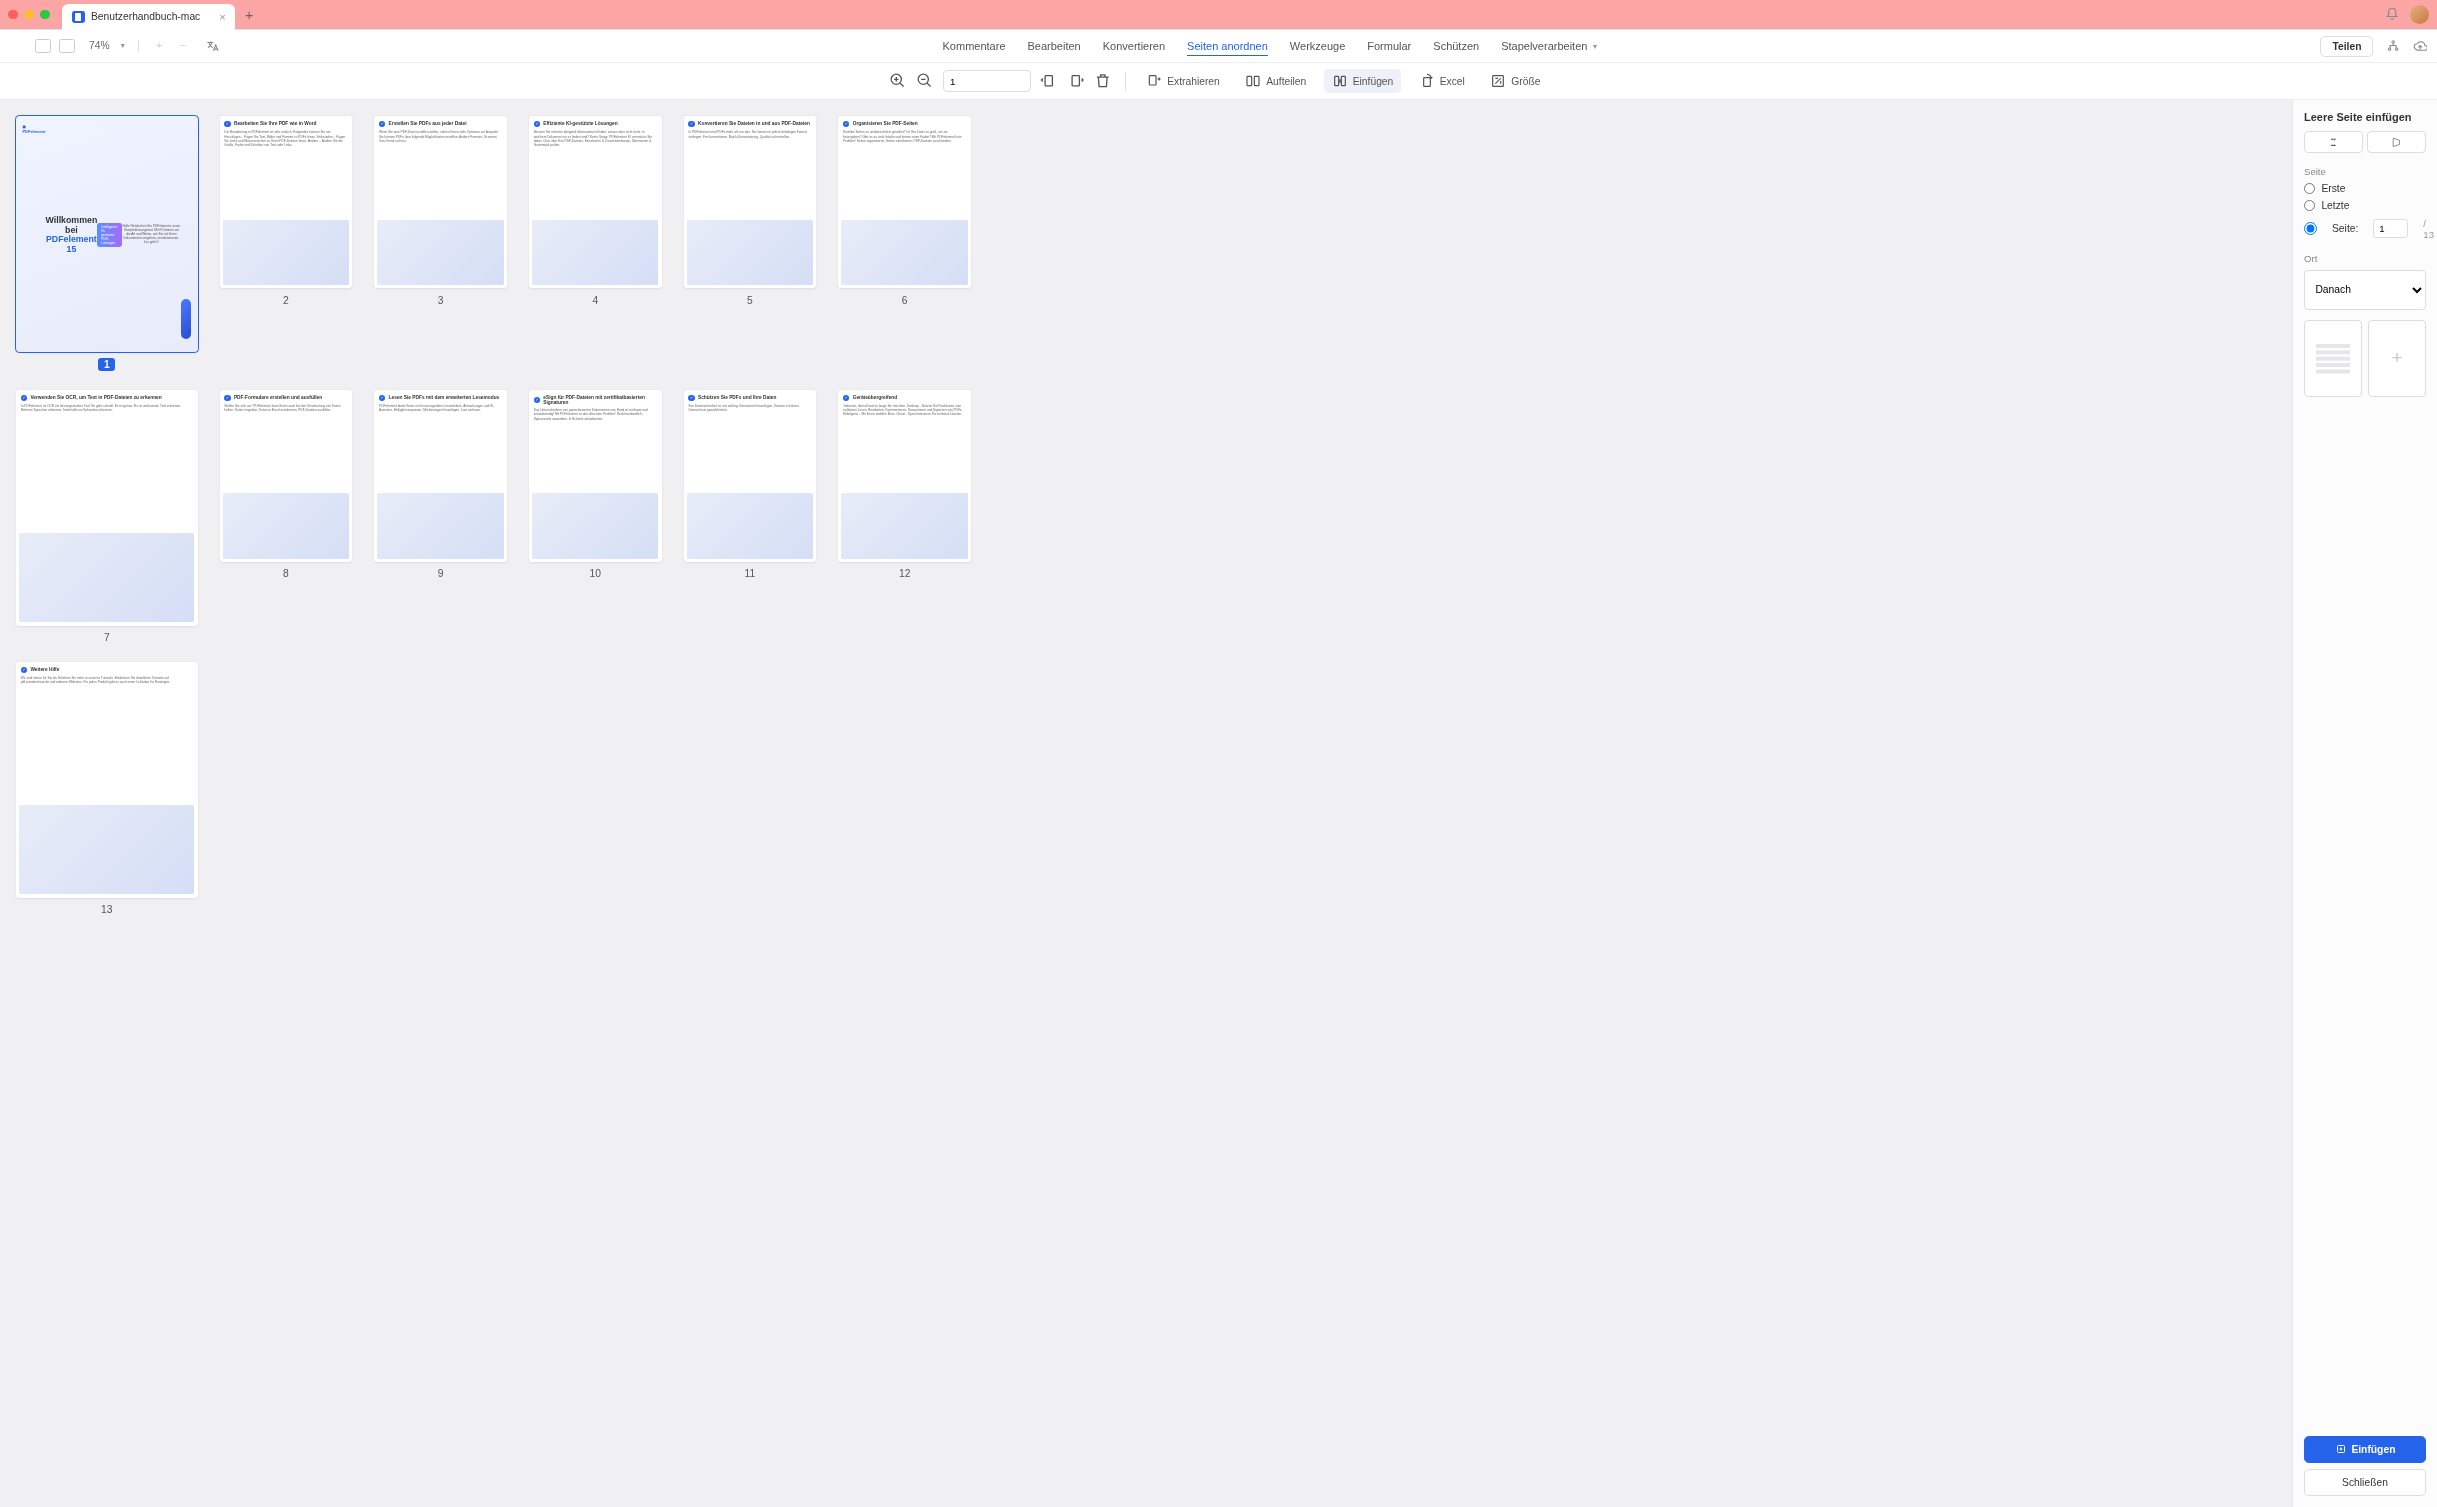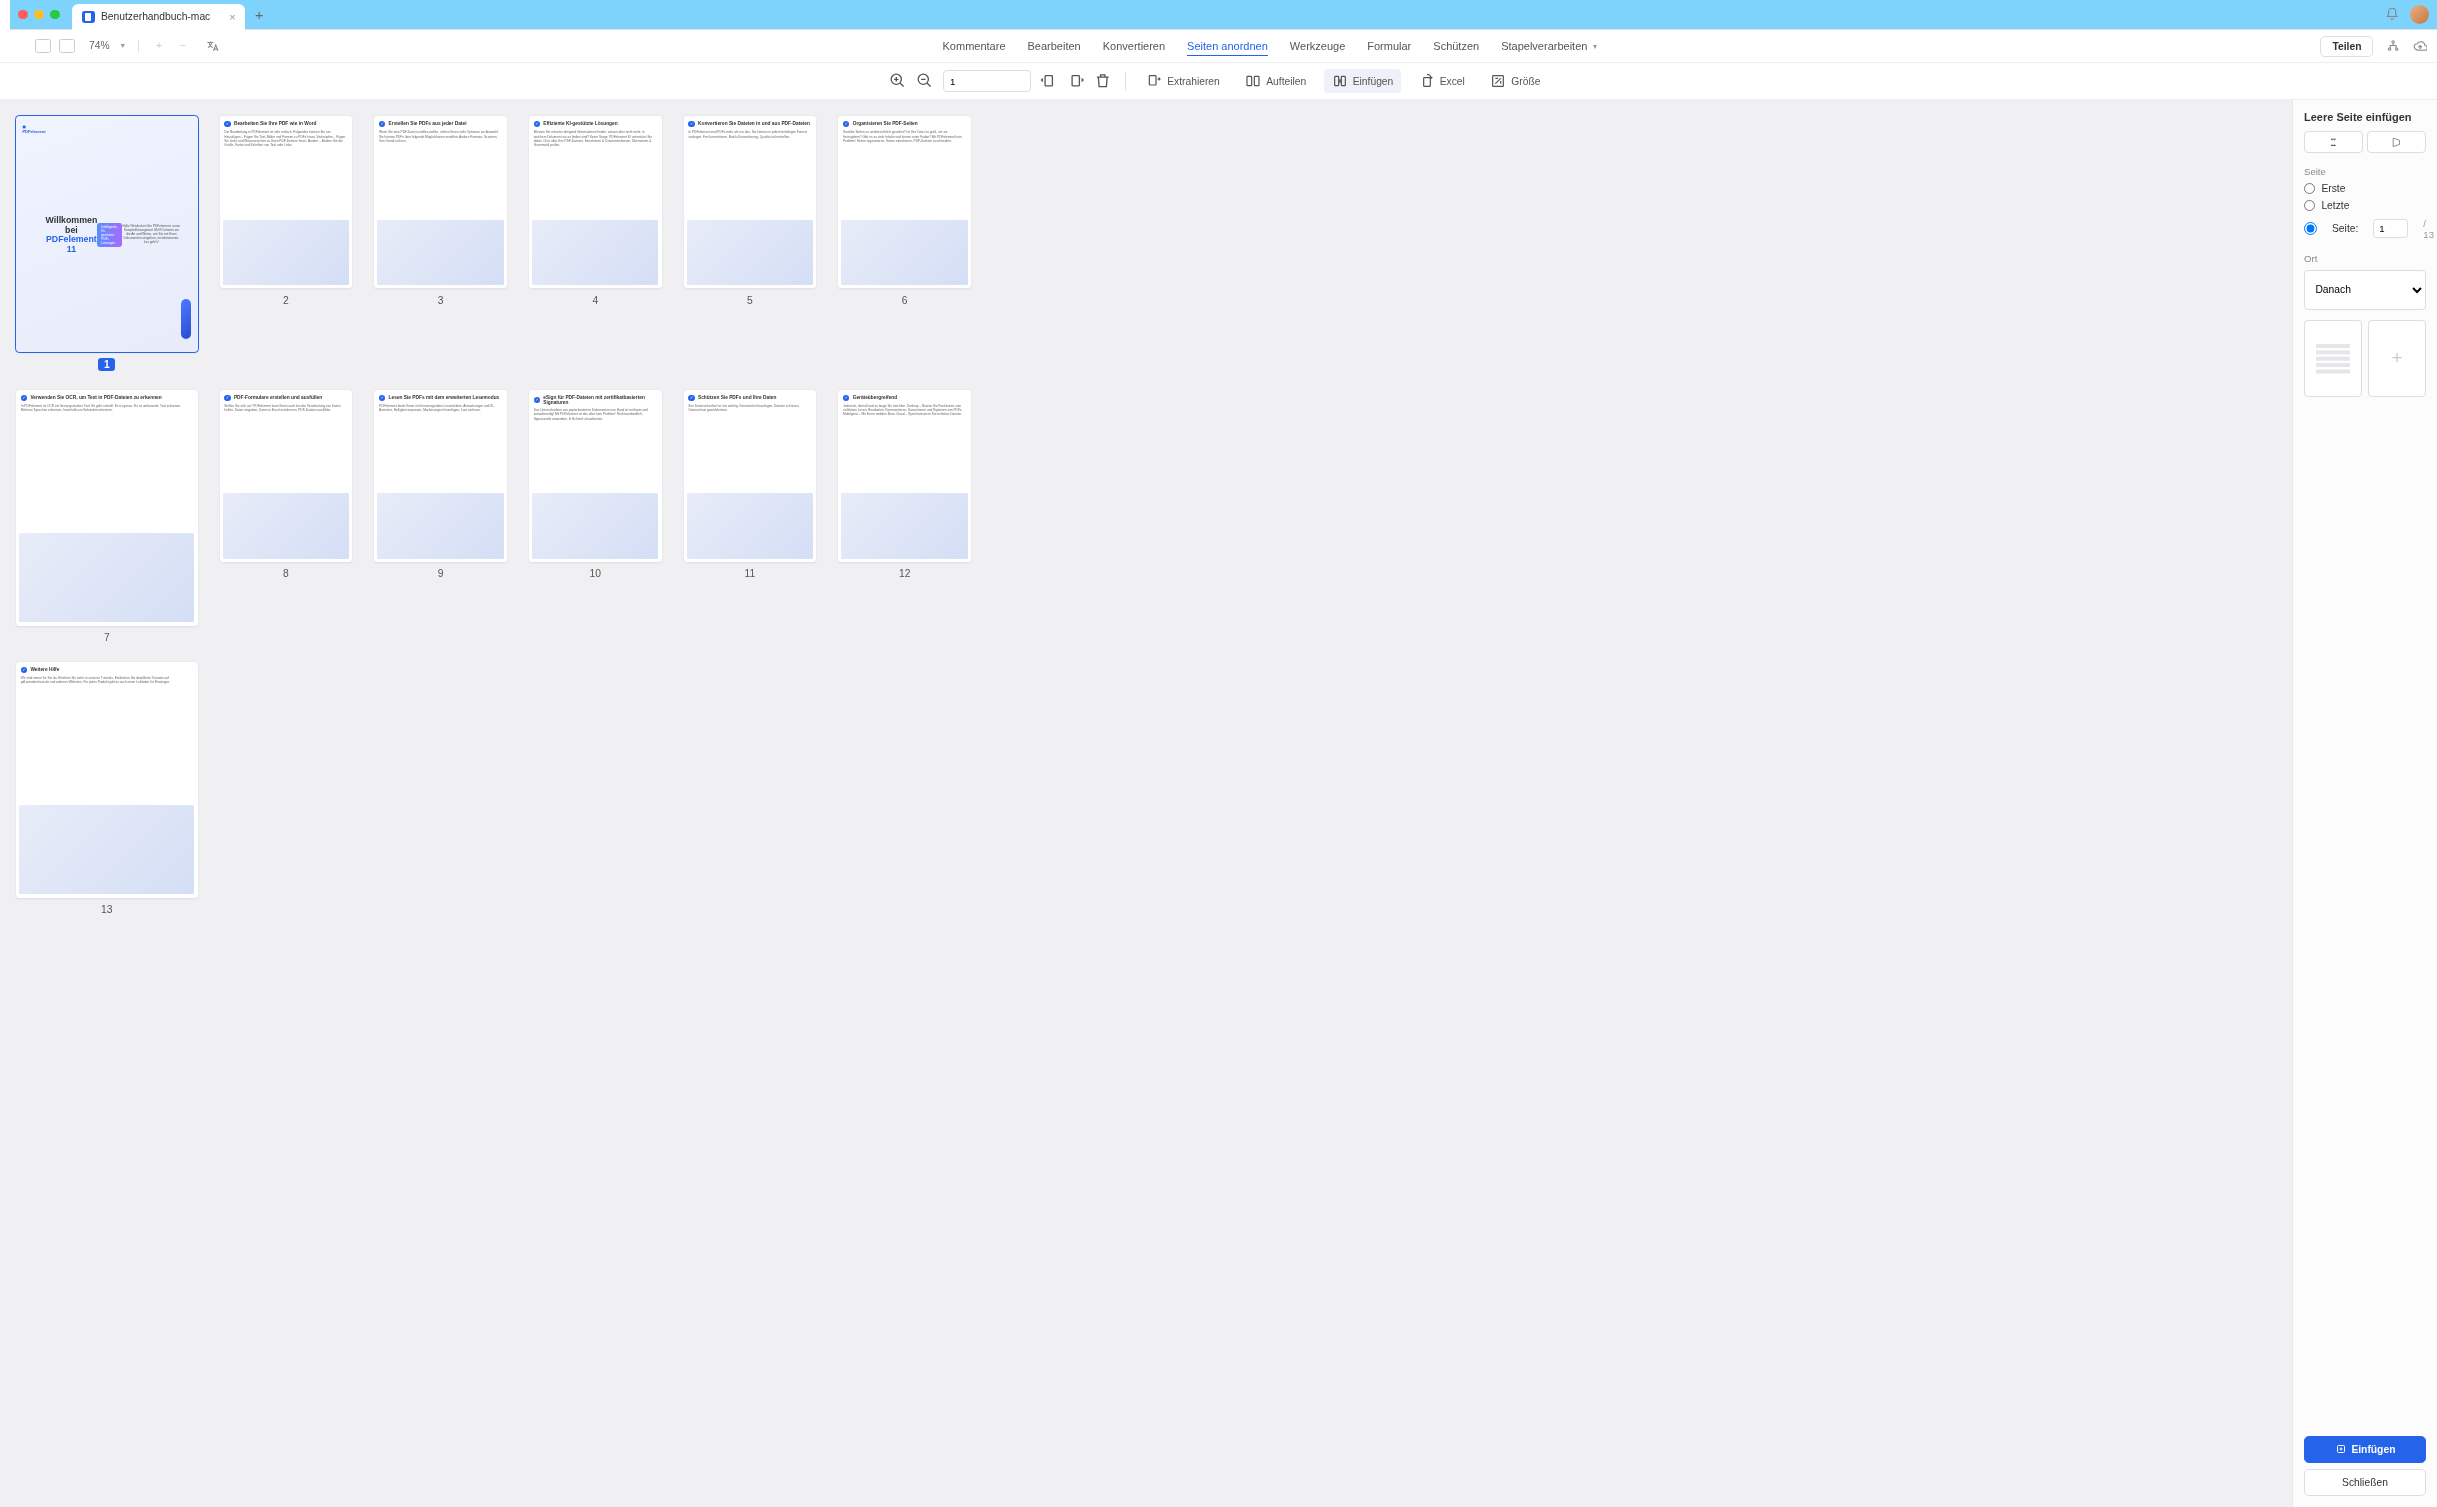--- a/index.html
+++ b/index.html
@@ -1,20 +1,20 @@
 <!DOCTYPE html>
 <html style="font-size:12.7px"><head>
 <meta charset="utf-8">
 <style>
 * { margin: 0; padding: 0; box-sizing: border-box; }
 body { font-family: -apple-system, BlinkMacSystemFont, "Segoe UI", sans-serif; background: #f5f5f7; color: #333; font-size: 10.3px; overflow: hidden; }
 .window { width: 100vw; height: 100vh; display: flex; flex-direction: column; background: #fff; }
 
 
-.titlebar { height: 30px; background: #7dd3fc; display: flex; align-items: center; padding: 0 8px; border-bottom: 0.8px solid #e0e0e5; margin-left: 10px; }
+.titlebar { height: 30px; background: #fca5a5; display: flex; align-items: center; padding: 0 8px; border-bottom: 0.8px solid #e0e0e5; }
 .traffic { display: flex; gap: 6.4px; margin-right: 12.7px; }
 .traffic-dot { width: 9.6px; height: 9.6px; border-radius: 50%; }
 .dot-close { background: #ff5f57; }
 .dot-min { background: #ffbd2e; }
 .dot-max { background: #28ca42; }
 .tab { background: #fff; border-radius: 6.4px 6.4px 0 0; padding: 4.8px 9.6px; display: flex; align-items: center; gap: 6.4px; height: 25.5px; margin-top: 4.8px; }
 .tab-icon { width: 12.7px; height: 12.7px; background: #2563eb; border-radius: 2.4px; display: flex; align-items: center; justify-content: center; }
 .tab-icon::before { content: ""; width: 6.4px; height: 8px; background: #fff; border-radius: 0.8px; }
 .tab-title { font-size: 10.3px; color: #333; }
 .tab-close { color: #999; font-size: 11px; margin-left: 12.7px; cursor: pointer; }
@@ -220,21 +220,21 @@
       <span>Größe</span>
     </div>
   </div>
 
   <div class="main">
     <div class="thumbs-area">
       <div class="thumbs-grid" id="thumbs-grid">
           <div class="thumb-wrap">
             <div class="thumb selected page1">
               <div class="p1-logo">◼ PDFelement</div>
-              <div class="p1-title">Willkommen bei<br><span class="blue">PDFelement 11</span></div>
+              <div class="p1-title">Willkommen bei<br><span class="blue">PDFelement 15</span></div>
               <div class="p1-badge">Intelligente, KI-gestützte PDF-Lösungen</div>
               <div class="p1-sub">Hallo! Entdecken Sie PDFelement, unser Komplettlösungstool. Mit KI können wir die Art und Weise, wie Sie mit Ihren Dokumenten umgehen, revolutionieren. Los geht's!</div>
               <div class="p1-icon"></div>
             </div>
             <div class="thumb-num selected">1</div>
           </div>
           <div class="thumb-wrap">
             <div class="thumb">
               <div class="thumb-header">
                 <div class="thumb-check">✓</div>

